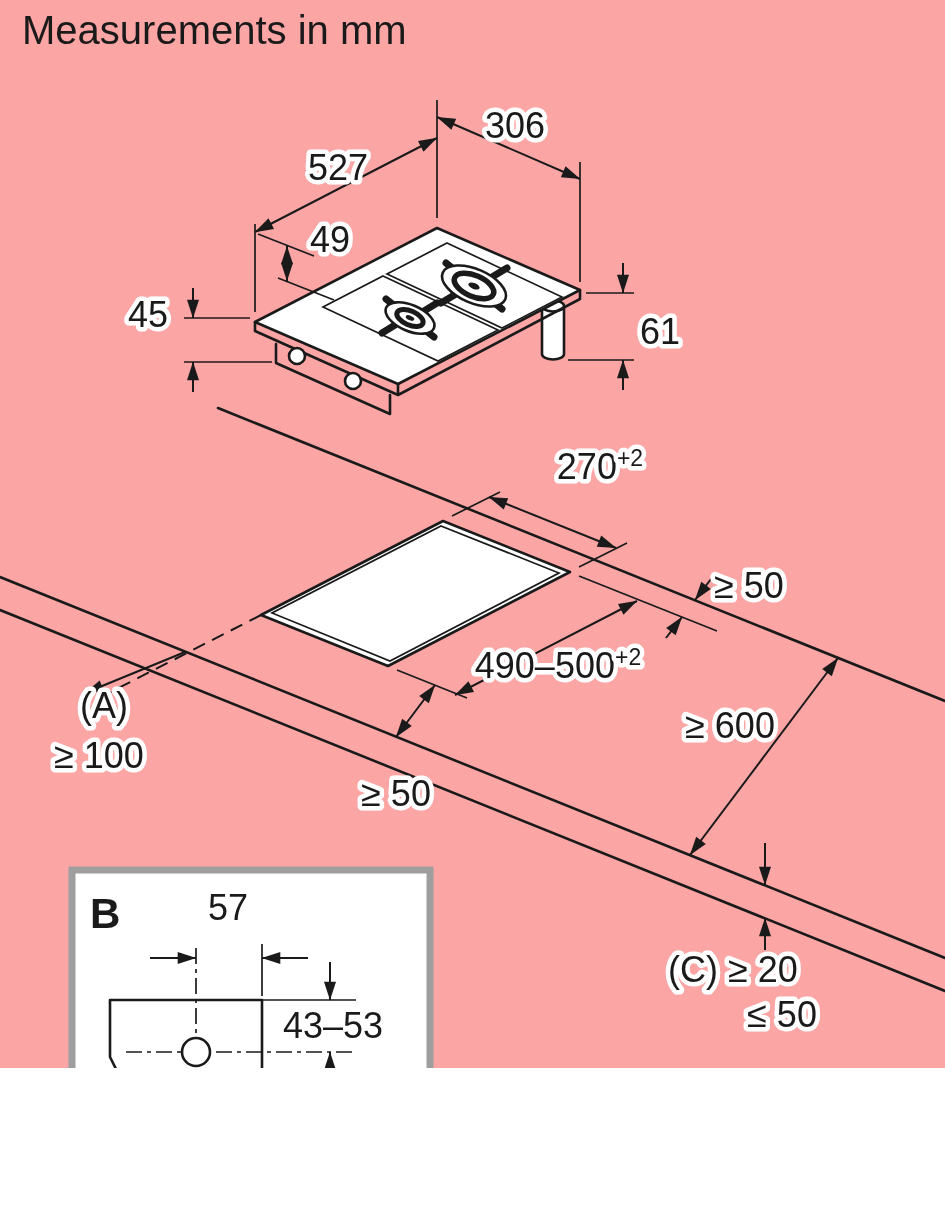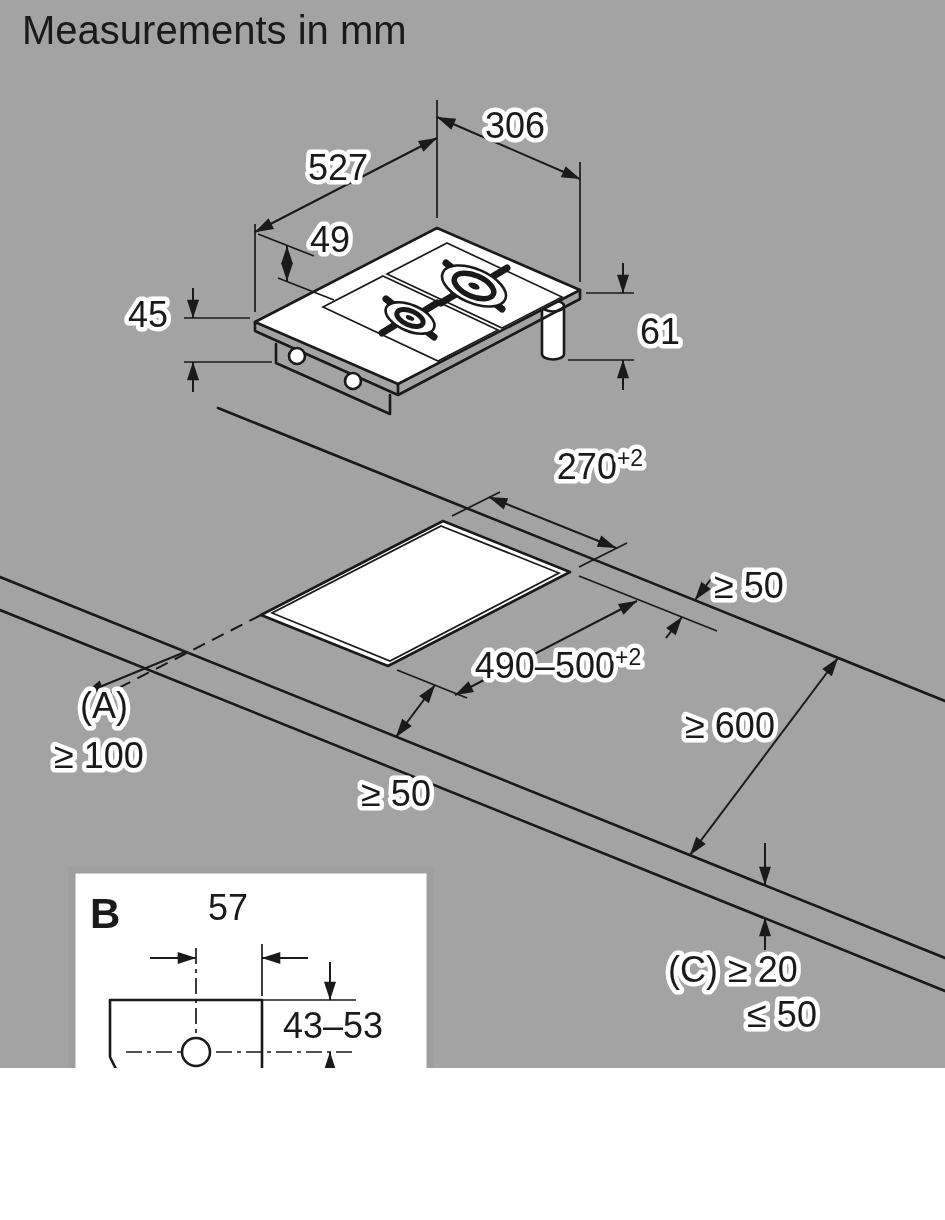--- a/index.html
+++ b/index.html
@@ -1,16 +1,16 @@
 <!DOCTYPE html>
 <html><head>
 <meta charset="utf-8">
 <style>
   html,body{margin:0;padding:0;background:#fff;}
-  .canvas{position:relative;width:945px;height:1068px;background:#a3a3a3;overflow:hidden;}
+  .canvas{position:relative;width:945px;height:1068px;background:#fca5a5;overflow:hidden;}
   svg{display:block;}
   text{font-family:"Liberation Sans","DejaVu Sans",sans-serif;fill:#1a1a1a;}
   .title{font-size:40px;}
   .dim{font-size:36px;paint-order:stroke fill;stroke:#ffffff;stroke-width:9px;stroke-linejoin:round;}
   .sup{font-size:23px;}
   .b-label{font-size:42px;font-weight:bold;}
   .ln{stroke:#1a1a1a;stroke-width:2.6;fill:none;stroke-linejoin:round;stroke-linecap:round;}
   .thin{stroke:#1a1a1a;stroke-width:1.7;fill:none;}
   .dln{stroke:#1a1a1a;stroke-width:2;fill:none;}
   .thick{stroke:#1a1a1a;stroke-width:7;fill:none;stroke-linecap:round;}

